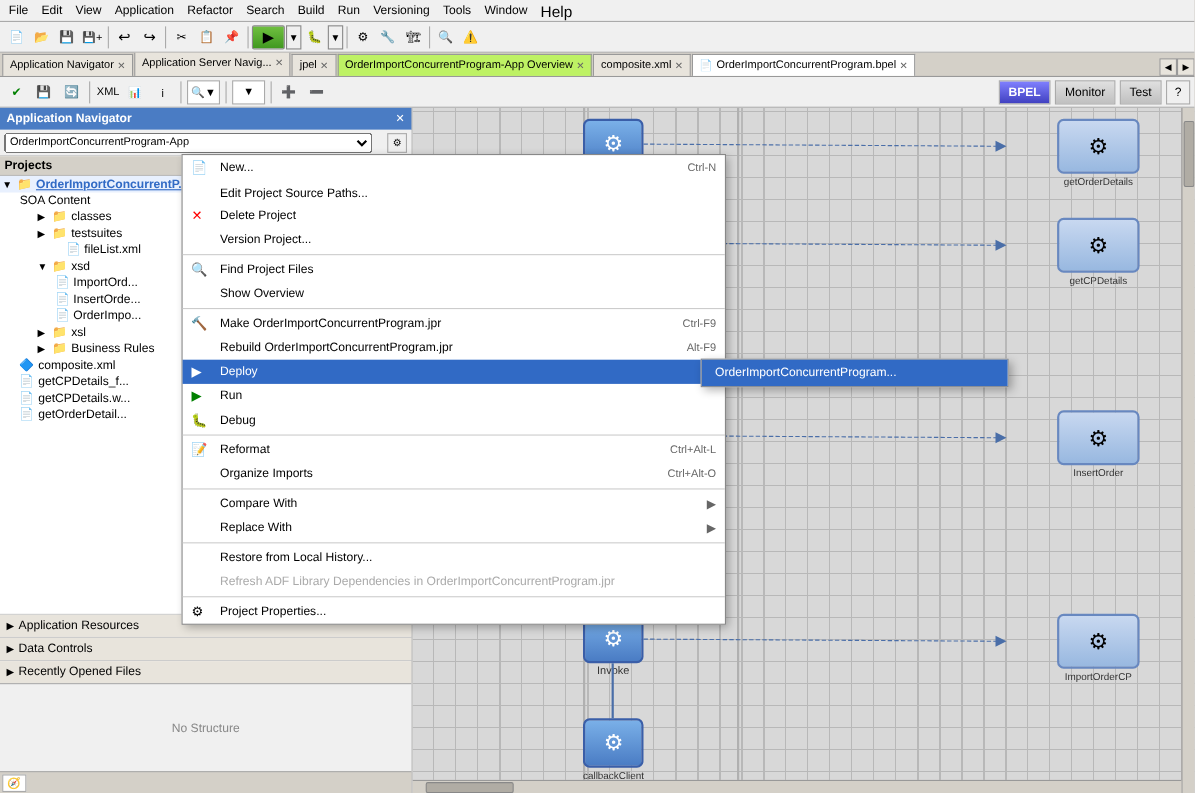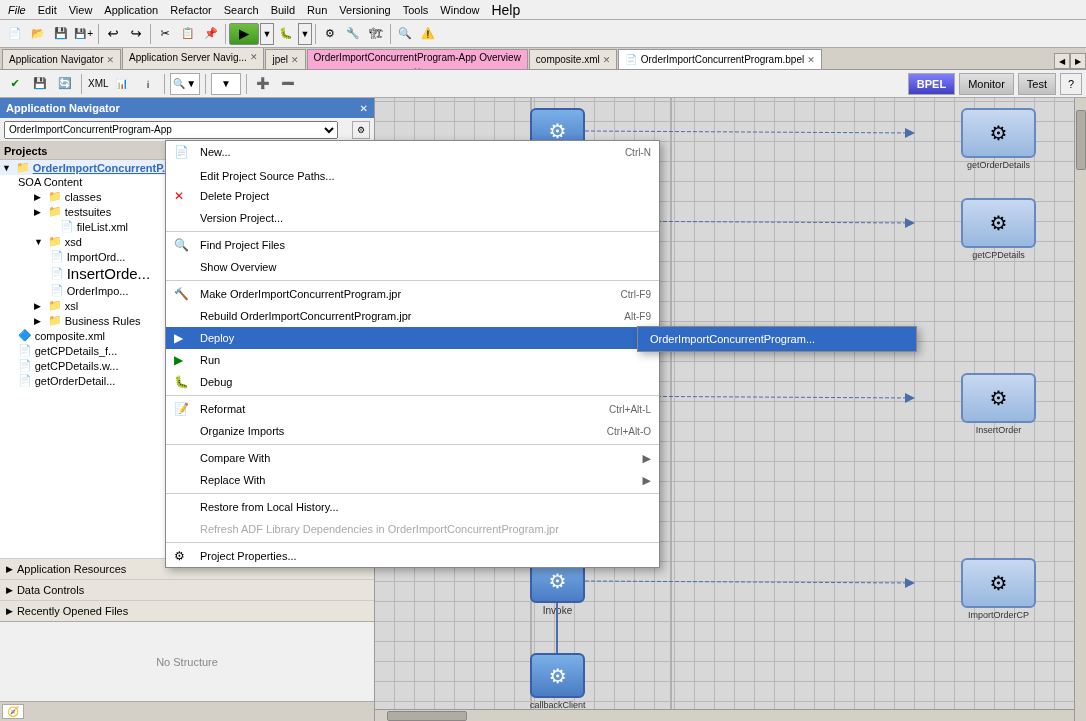--- a/index.html
+++ b/index.html
@@ -2,21 +2,21 @@
 <html><head>
   <meta charset="utf-8">
   <style>
     * { box-sizing: border-box; margin: 0; padding: 0; }
     body { font-family: 'Segoe UI', Tahoma, Geneva, Verdana, sans-serif; font-size: 11px; background: #d4d0c8; overflow: hidden; width: 1086px; height: 721px; }
   </style>
 </head>
 <body>
 
 <div style="background:#f0f0f0; border-bottom:1px solid #aaa; display:flex; align-items:center; height:20px; padding:0 2px;">
-  <span style="padding:2px 6px; font-size:11px; cursor:pointer;font-style:italic;">File</span>
+  <span style="padding:2px 6px; font-size:11px; cursor:pointer;">File</span>
   <span style="padding:2px 6px; font-size:11px; cursor:pointer;">Edit</span>
   <span style="padding:2px 6px; font-size:11px; cursor:pointer;">View</span>
   <span style="padding:2px 6px; font-size:11px; cursor:pointer;">Application</span>
   <span style="padding:2px 6px; font-size:11px; cursor:pointer;">Refactor</span>
   <span style="padding:2px 6px; font-size:11px; cursor:pointer;">Search</span>
   <span style="padding:2px 6px; font-size:11px; cursor:pointer;">Build</span>
   <span style="padding:2px 6px; font-size:11px; cursor:pointer;">Run</span>
   <span style="padding:2px 6px; font-size:11px; cursor:pointer;">Versioning</span>
   <span style="padding:2px 6px; font-size:11px; cursor:pointer;">Tools</span>
   <span style="padding:2px 6px; font-size:11px; cursor:pointer;">Window</span>
@@ -55,21 +55,21 @@
     <span style="font-size:9px;color:#666;">✕</span>
   </div>
   <div style="background:#e8e4dc;border:1px solid #999;border-bottom:none;padding:12px 6px;font-size:10px;cursor:pointer;display:flex;align-items:center;gap:3px;height:20px;margin-right:1px;">
     <span>Application Server Navig...</span>
     <span style="font-size:9px;color:#666;">✕</span>
   </div>
   <div style="background:#e8e4dc;border:1px solid #999;border-bottom:none;padding:2px 6px;font-size:10px;cursor:pointer;display:flex;align-items:center;gap:3px;height:20px;margin-right:1px;">
     <span>jpel</span>
     <span style="font-size:9px;color:#666;">✕</span>
   </div>
-  <div style="background:#f9a8d4;border:1px solid #999;border-bottom:none;padding:2px 6px;font-size:10px;cursor:pointer;display:flex;align-items:center;gap:3px;height:20px;margin-right:1px;flex-direction:column;">
+  <div style="background:#bef264;border:1px solid #999;border-bottom:none;padding:2px 6px;font-size:10px;cursor:pointer;display:flex;align-items:center;gap:3px;height:20px;margin-right:1px;">
     <span>OrderImportConcurrentProgram-App Overview</span>
     <span style="font-size:9px;color:#666;">✕</span>
   </div>
   <div style="background:#e8e4dc;border:1px solid #999;border-bottom:none;padding:2px 6px;font-size:10px;cursor:pointer;display:flex;align-items:center;gap:3px;height:20px;margin-right:1px;">
     <span>composite.xml</span>
     <span style="font-size:9px;color:#666;">✕</span>
   </div>
   <div style="background:#fff;border:1px solid #999;border-bottom:none;padding:2px 6px;font-size:10px;cursor:pointer;display:flex;align-items:center;gap:3px;height:20px;margin-right:1px;">
     <span>📄</span>
     <span>OrderImportConcurrentProgram.bpel</span>
@@ -158,21 +158,21 @@
         <span style="font-size:11px;">xsd</span>
       </div>
 
       <div style="display:flex;align-items:center;padding:1px 2px;padding-left:50px;cursor:pointer;">
         <span style="color:#4a7cc4;margin-right:3px;">📄</span>
         <span style="font-size:11px;">ImportOrd...</span>
       </div>
 
       <div style="display:flex;align-items:center;padding:1px 2px;padding-left:50px;cursor:pointer;">
         <span style="color:#4a7cc4;margin-right:3px;">📄</span>
-        <span style="font-size:15px;">InsertOrde...</span>
+        <span style="font-size:11px;">InsertOrde...</span>
       </div>
 
       <div style="display:flex;align-items:center;padding:1px 2px;padding-left:50px;cursor:pointer;">
         <span style="color:#4a7cc4;margin-right:3px;">📄</span>
         <span style="font-size:11px;">OrderImpo...</span>
       </div>
 
       <div style="display:flex;align-items:center;padding:1px 2px;padding-left:34px;cursor:pointer;">
         <span style="font-size:9px;margin-right:2px;width:12px;display:inline-block;">▶</span>
         <span style="color:#d0a820;margin-right:3px;">📁</span>

